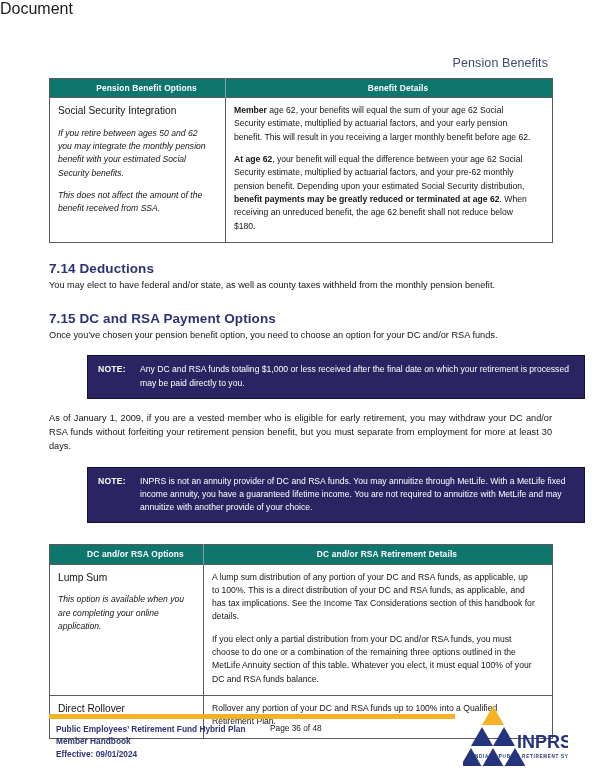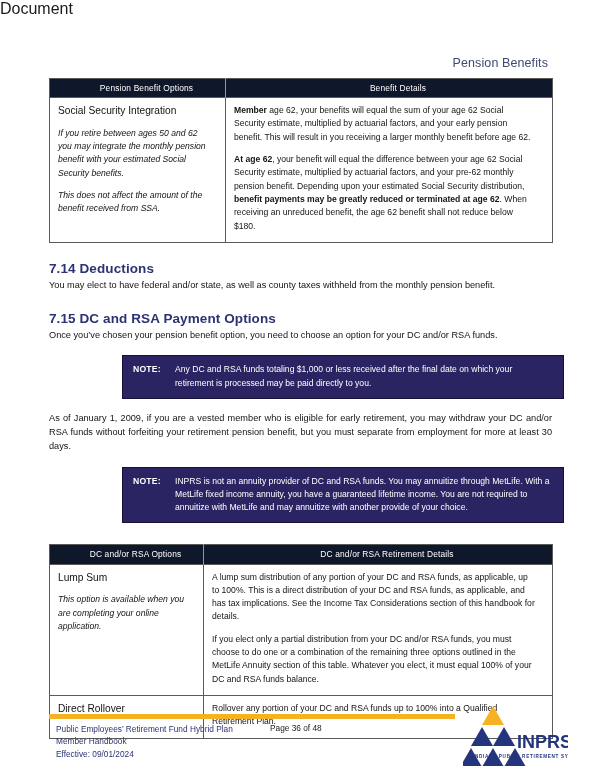--- a/index.html
+++ b/index.html
@@ -44,24 +44,24 @@
   }
 
   
   table.doc-table {
     width: 100%;
     border-collapse: collapse;
     table-layout: fixed;
     border: 1px solid #5a5a5a;
   }
   table.doc-table th {
-    background: #0f172a;
+    background: #0f766e;
     color: #ffffff;
     font-size: 8.4px;
-    font-weight: normal;
+    font-weight: bold;
     text-align: center;
     padding: 4px 2px 4px 20px;
     letter-spacing: .15px;
     border-right: 1px solid #8d93bb;
     line-height: 1.2;
   }
   table.doc-table th:last-child { border-right: none; }
   table.doc-table td {
     vertical-align: top;
     padding: 6px 16px 9px 8px;
@@ -100,22 +100,22 @@
     font-size: 9.2px;
     line-height: 1.5;
     margin: 0 0 0 0;
     color: #141414;
     text-align: justify;
   }
   p.body-text.spaced { margin-top: 13px; }
 
   
   .note-box {
-    margin: 13px 0 0 73px;
-    width: 442px;
+    margin: 13px 0 0 38px;
+    width: 498px;
     background: #2b2462;
     border: 1px solid #161036;
     color: #ffffff;
     display: flex;
     padding: 7px 10px 8px 10px;
   }
   .note-label {
     font-size: 8.6px;
     font-weight: bold;
     flex: 0 0 42px;
@@ -135,21 +135,21 @@
     top: 714px;
     width: 406px;
     height: 5px;
     background: #f5b323;
   }
   .footer-text {
     position: absolute;
     left: 56px;
     top: 723px;
     font-size: 8.3px;
-    font-weight: normal;
+    font-weight: bold;
     line-height: 1.5;
     color: #2b3372;
     white-space: nowrap;
   }
   .footer-page {
     position: absolute;
     left: 270px;
     top: 723px;
     font-size: 8.3px;
     color: #1b1b1b;

